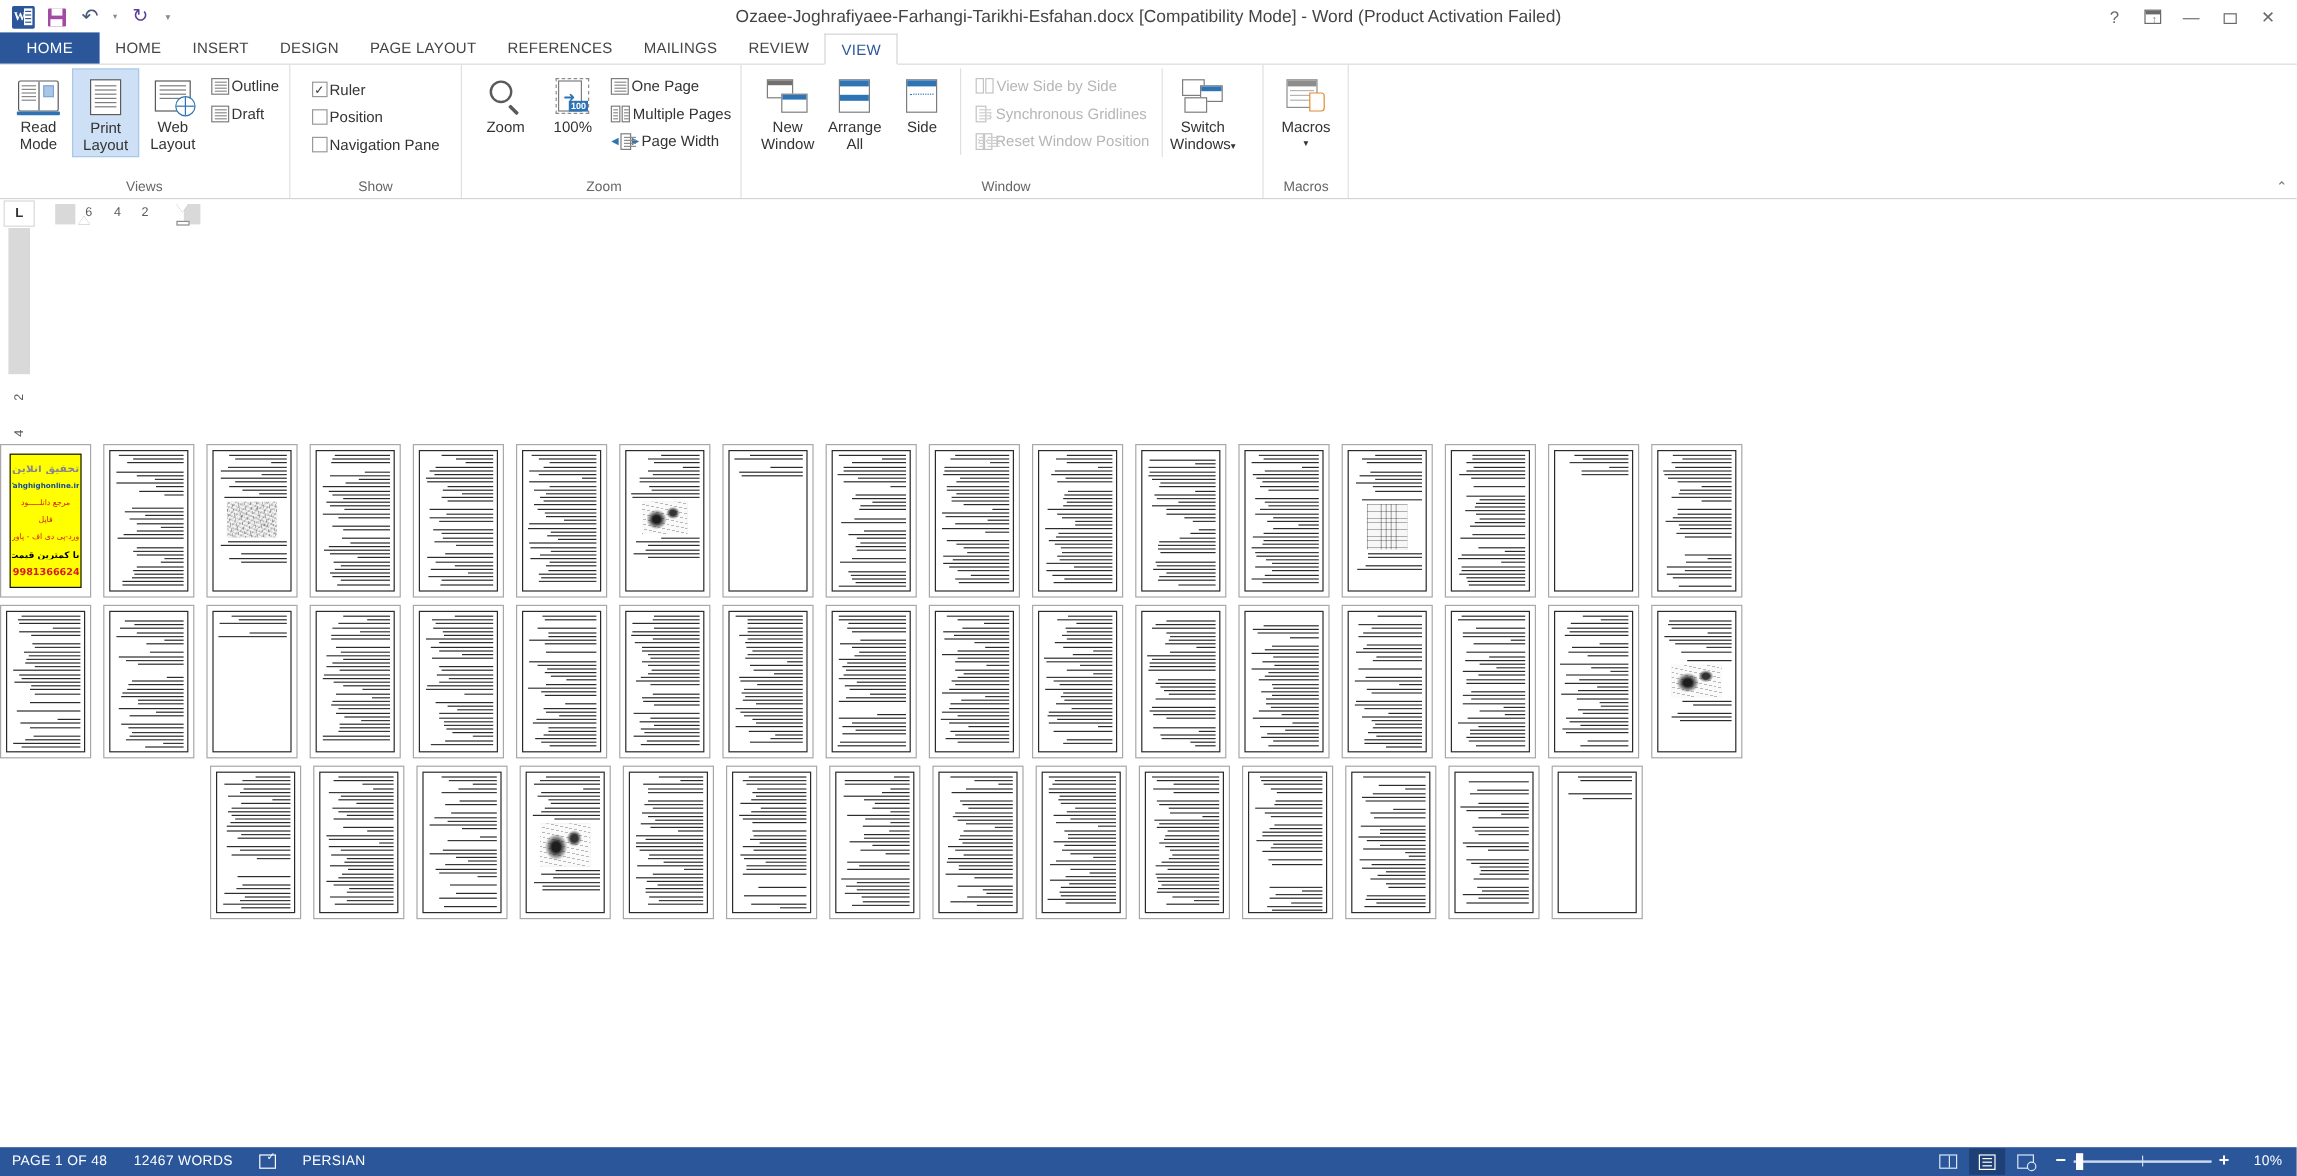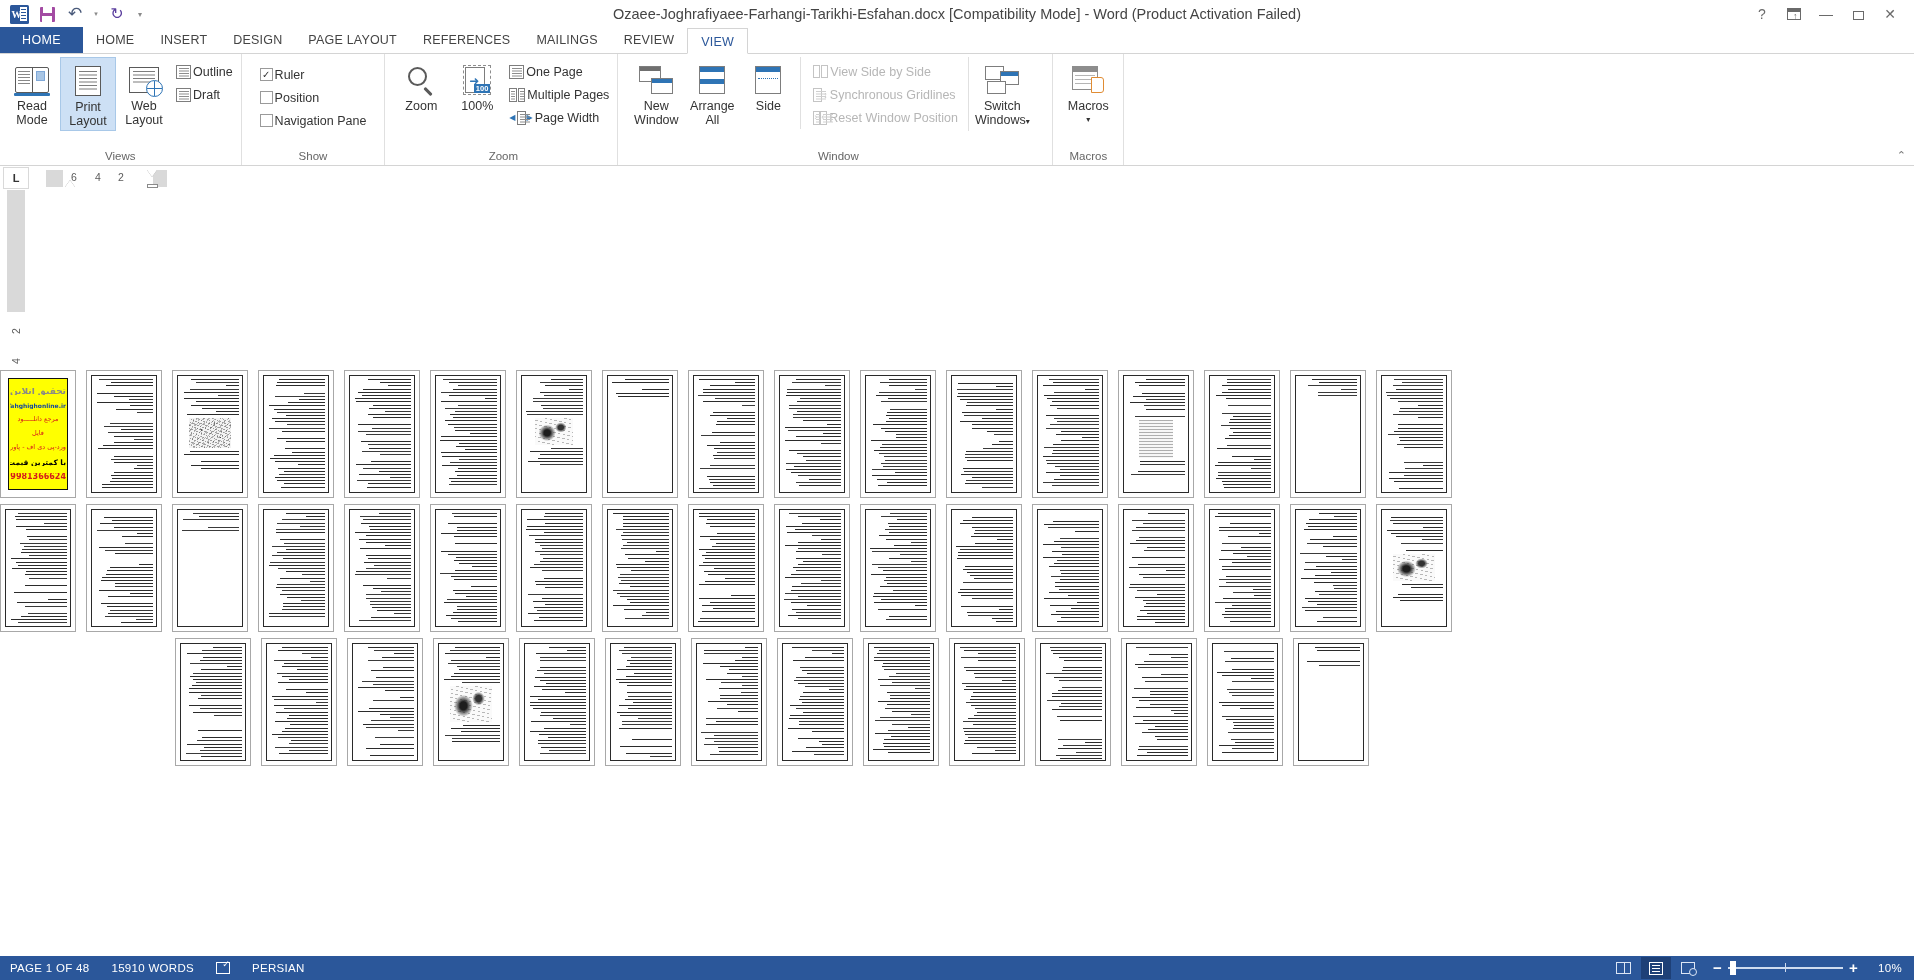--- a/index.html
+++ b/index.html
@@ -2430,21 +2430,21 @@
             </div>
           </div>
         </div>
       </div>
     </div>
 </div>
 
 <div class="statusbar">
   <div class="sb-left">
     <span>PAGE 1 OF 48</span>
-    <span>15910 WORDS</span>
+    <span>12467 WORDS</span>
     <span class="proof-ico"></span>
     <span>PERSIAN</span>
   </div>
   <div class="sb-right">
     <span class="vbtn">
       <span style="display:inline-block;width:15px;height:12px;border:1.2px solid #dce6f5;position:relative;">
         <span style="position:absolute;left:50%;top:0;bottom:0;width:1px;background:#dce6f5;"></span>
       </span>
     </span>
     <span class="vbtn act">

